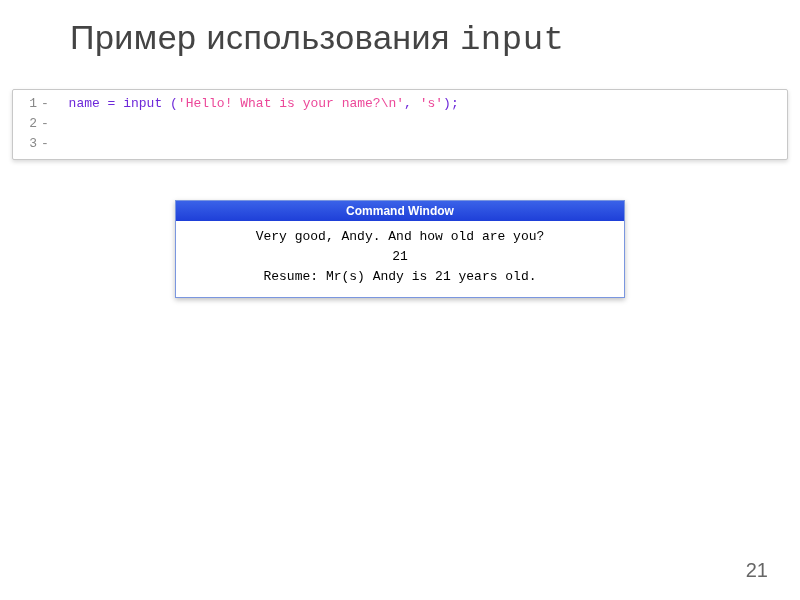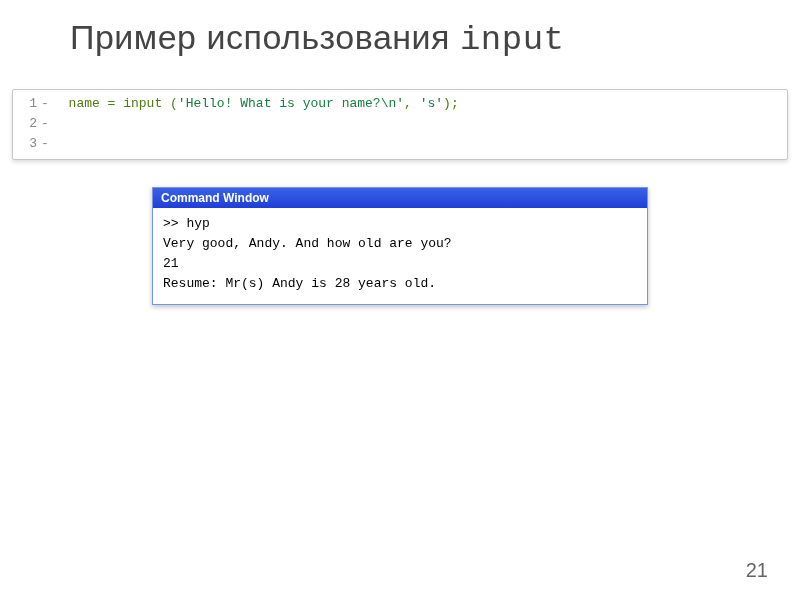--- a/index.html
+++ b/index.html
@@ -46,31 +46,32 @@
     text-align: right;
     flex: 0 0 18px;
   }
   .dash {
     color: #888;
     width: 16px;
     text-align: center;
     flex: 0 0 16px;
   }
   .code-body { flex: 1; }
-  .k-black { color: #4d7c0f; }
-  .k-str   { color: #15803d; }
+  .k-black { color: #6d28d9; }
+  .k-str   { color: #ec4899; }
 
   .cmd-window {
-    width: 496px;
-    margin: 27px auto 0 auto;
+    width: 450px;
+    margin: 40px auto 0 auto;
     border: 1px solid #7a96df;
     box-shadow: 0 2px 5px rgba(0,0,0,0.25);
     font-family: "Courier New", monospace;
     font-size: 13px;
     background: #ffffff;
+    text-align: center;
   }
   .cmd-title {
     background: #1e3fd8;
     background: linear-gradient(#3a62e8, #1e3fd8);
     color: #ffffff;
     font-family: Arial, sans-serif;
     font-size: 12px;
     font-weight: bold;
     padding: 3px 8px;
   }
@@ -98,20 +99,19 @@
 
 <div class="code-box" id="code-box">
     <div class="code-line"><span class="gutter">1</span><span class="dash">-</span><span class="code-body">  <span class="k-black">name = input (</span><span class="k-str">'Hello! What is your name?\n'</span><span class="k-black">, </span><span class="k-str">'s'</span><span class="k-black">);</span></span></div>
     <div class="code-line"><span class="gutter">2</span><span class="dash">-</span></div>
     <div class="code-line"><span class="gutter">3</span><span class="dash">-</span></div>
   </div>
 
 <div class="cmd-window">
   <div class="cmd-title">Command Window</div>
   <div class="cmd-body" id="cmd-body">
-      <div class="cmd-row">&gt;&gt; hyp</div>
       <div class="cmd-row">Very good, Andy. And how old are you?</div>
       <div class="cmd-row">21</div>
-      <div class="cmd-row">Resume: Mr(s) Andy is 28 years old.</div>
+      <div class="cmd-row">Resume: Mr(s) Andy is 21 years old.</div>
     </div>
 </div>
 
 <div class="page-number">21</div>
 
 </body></html>

